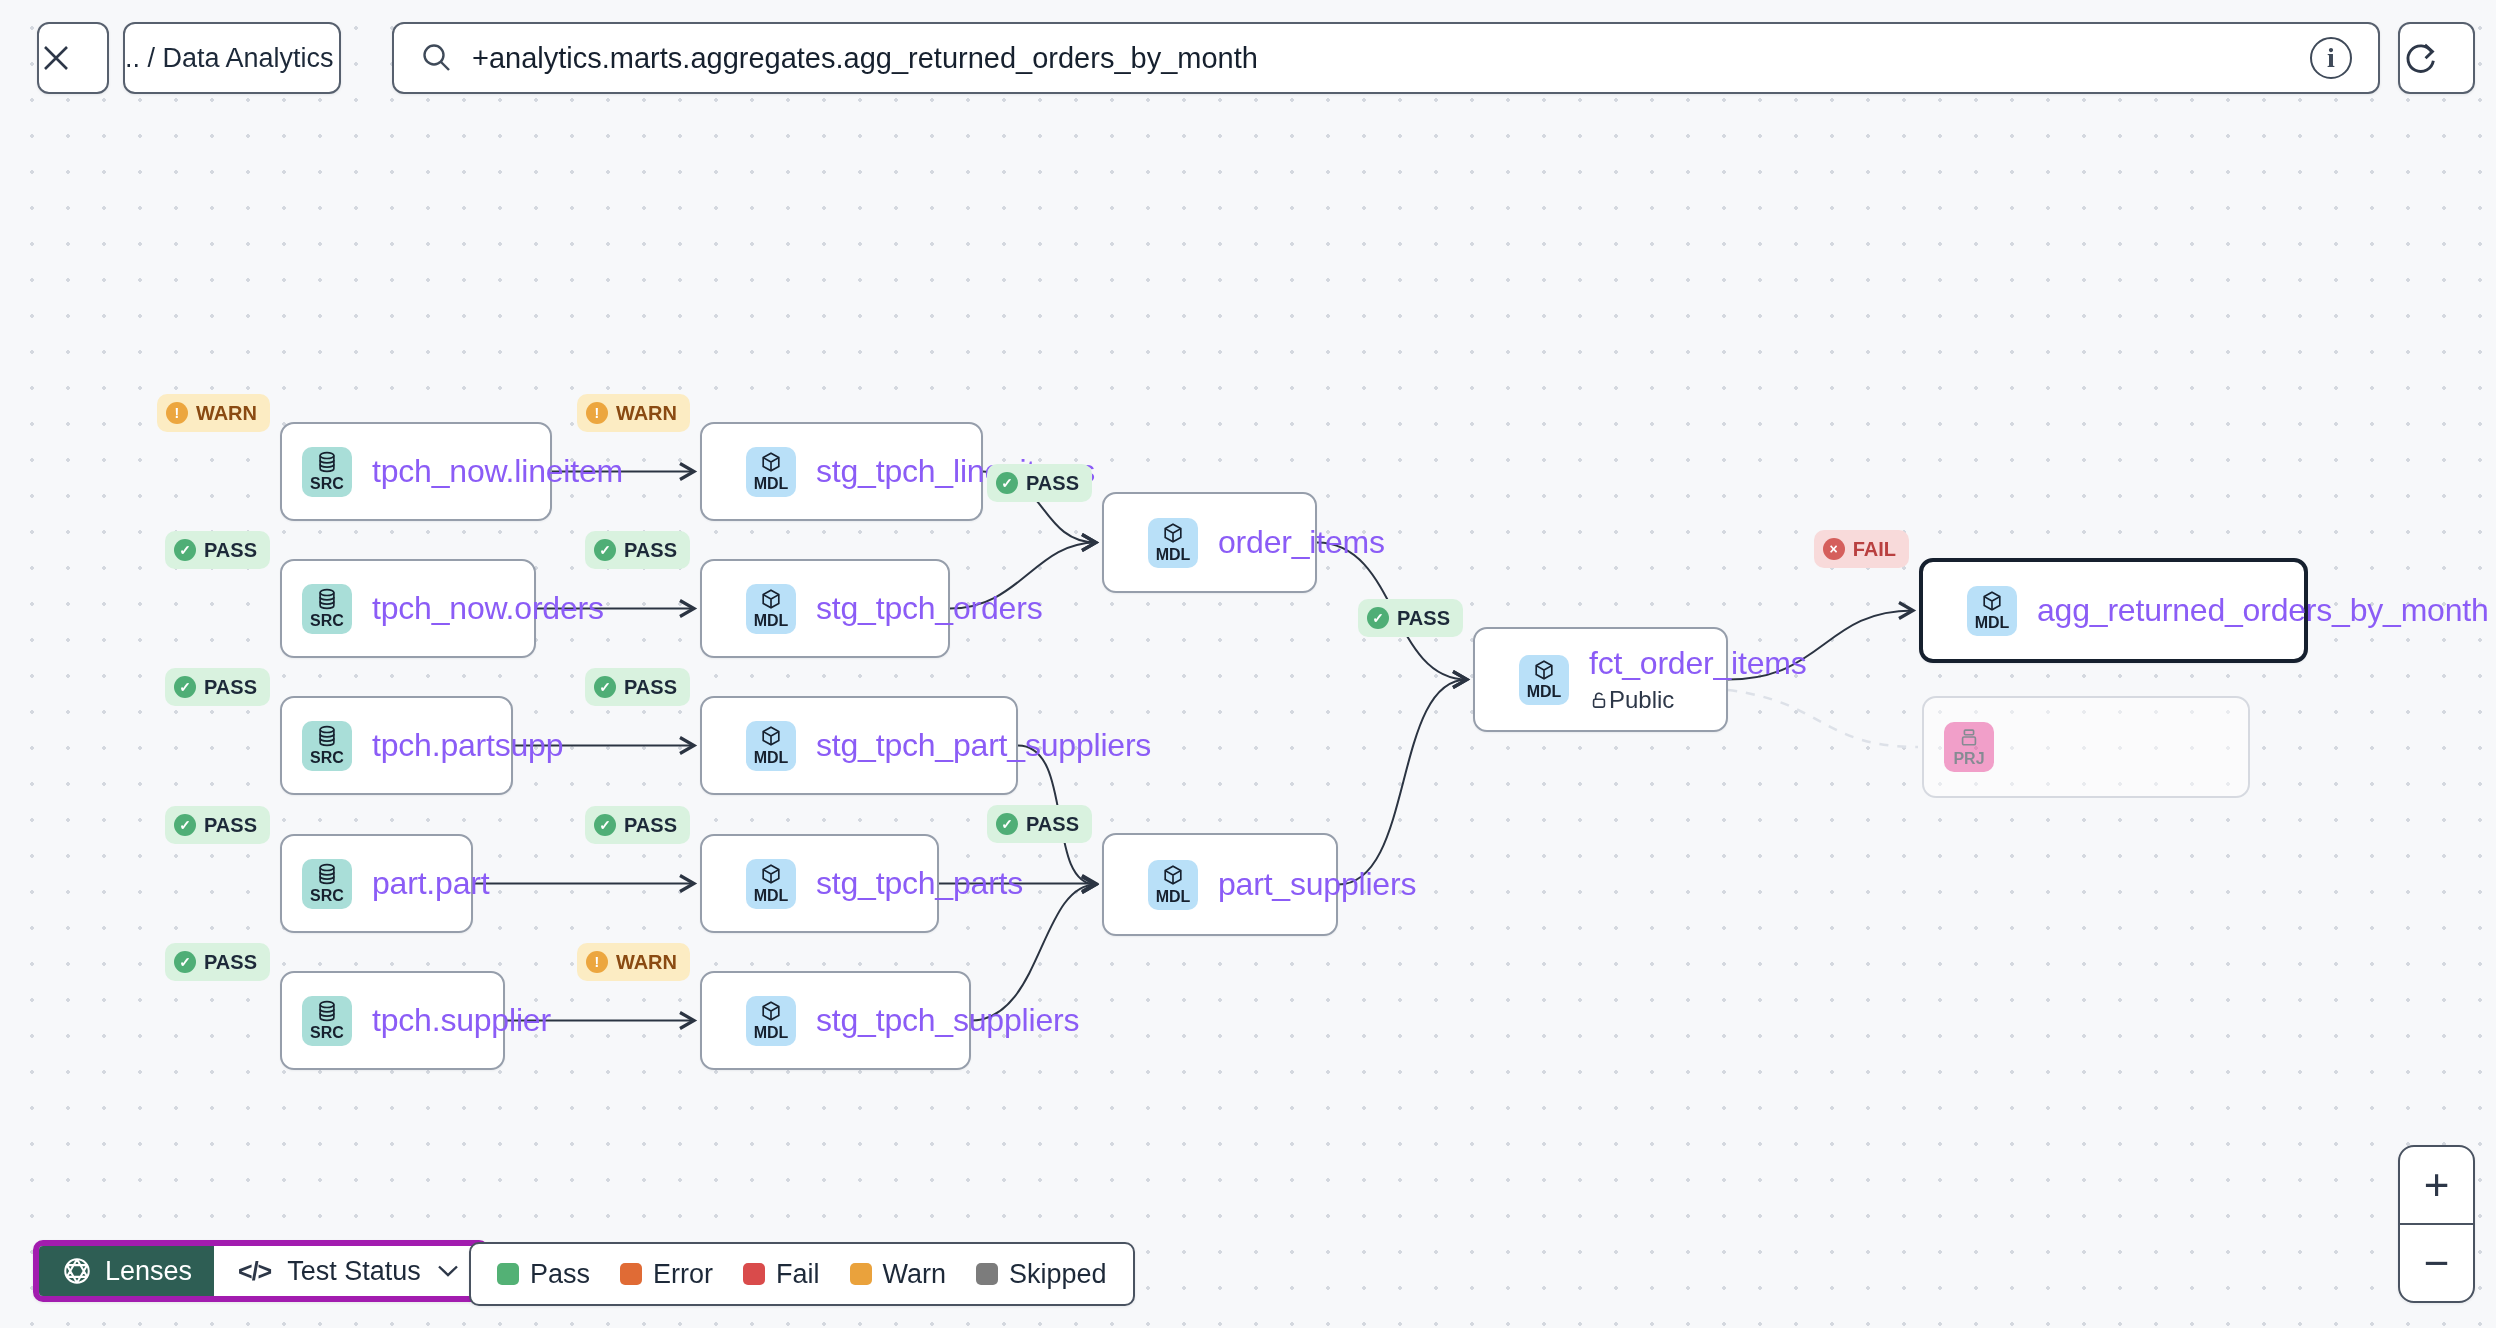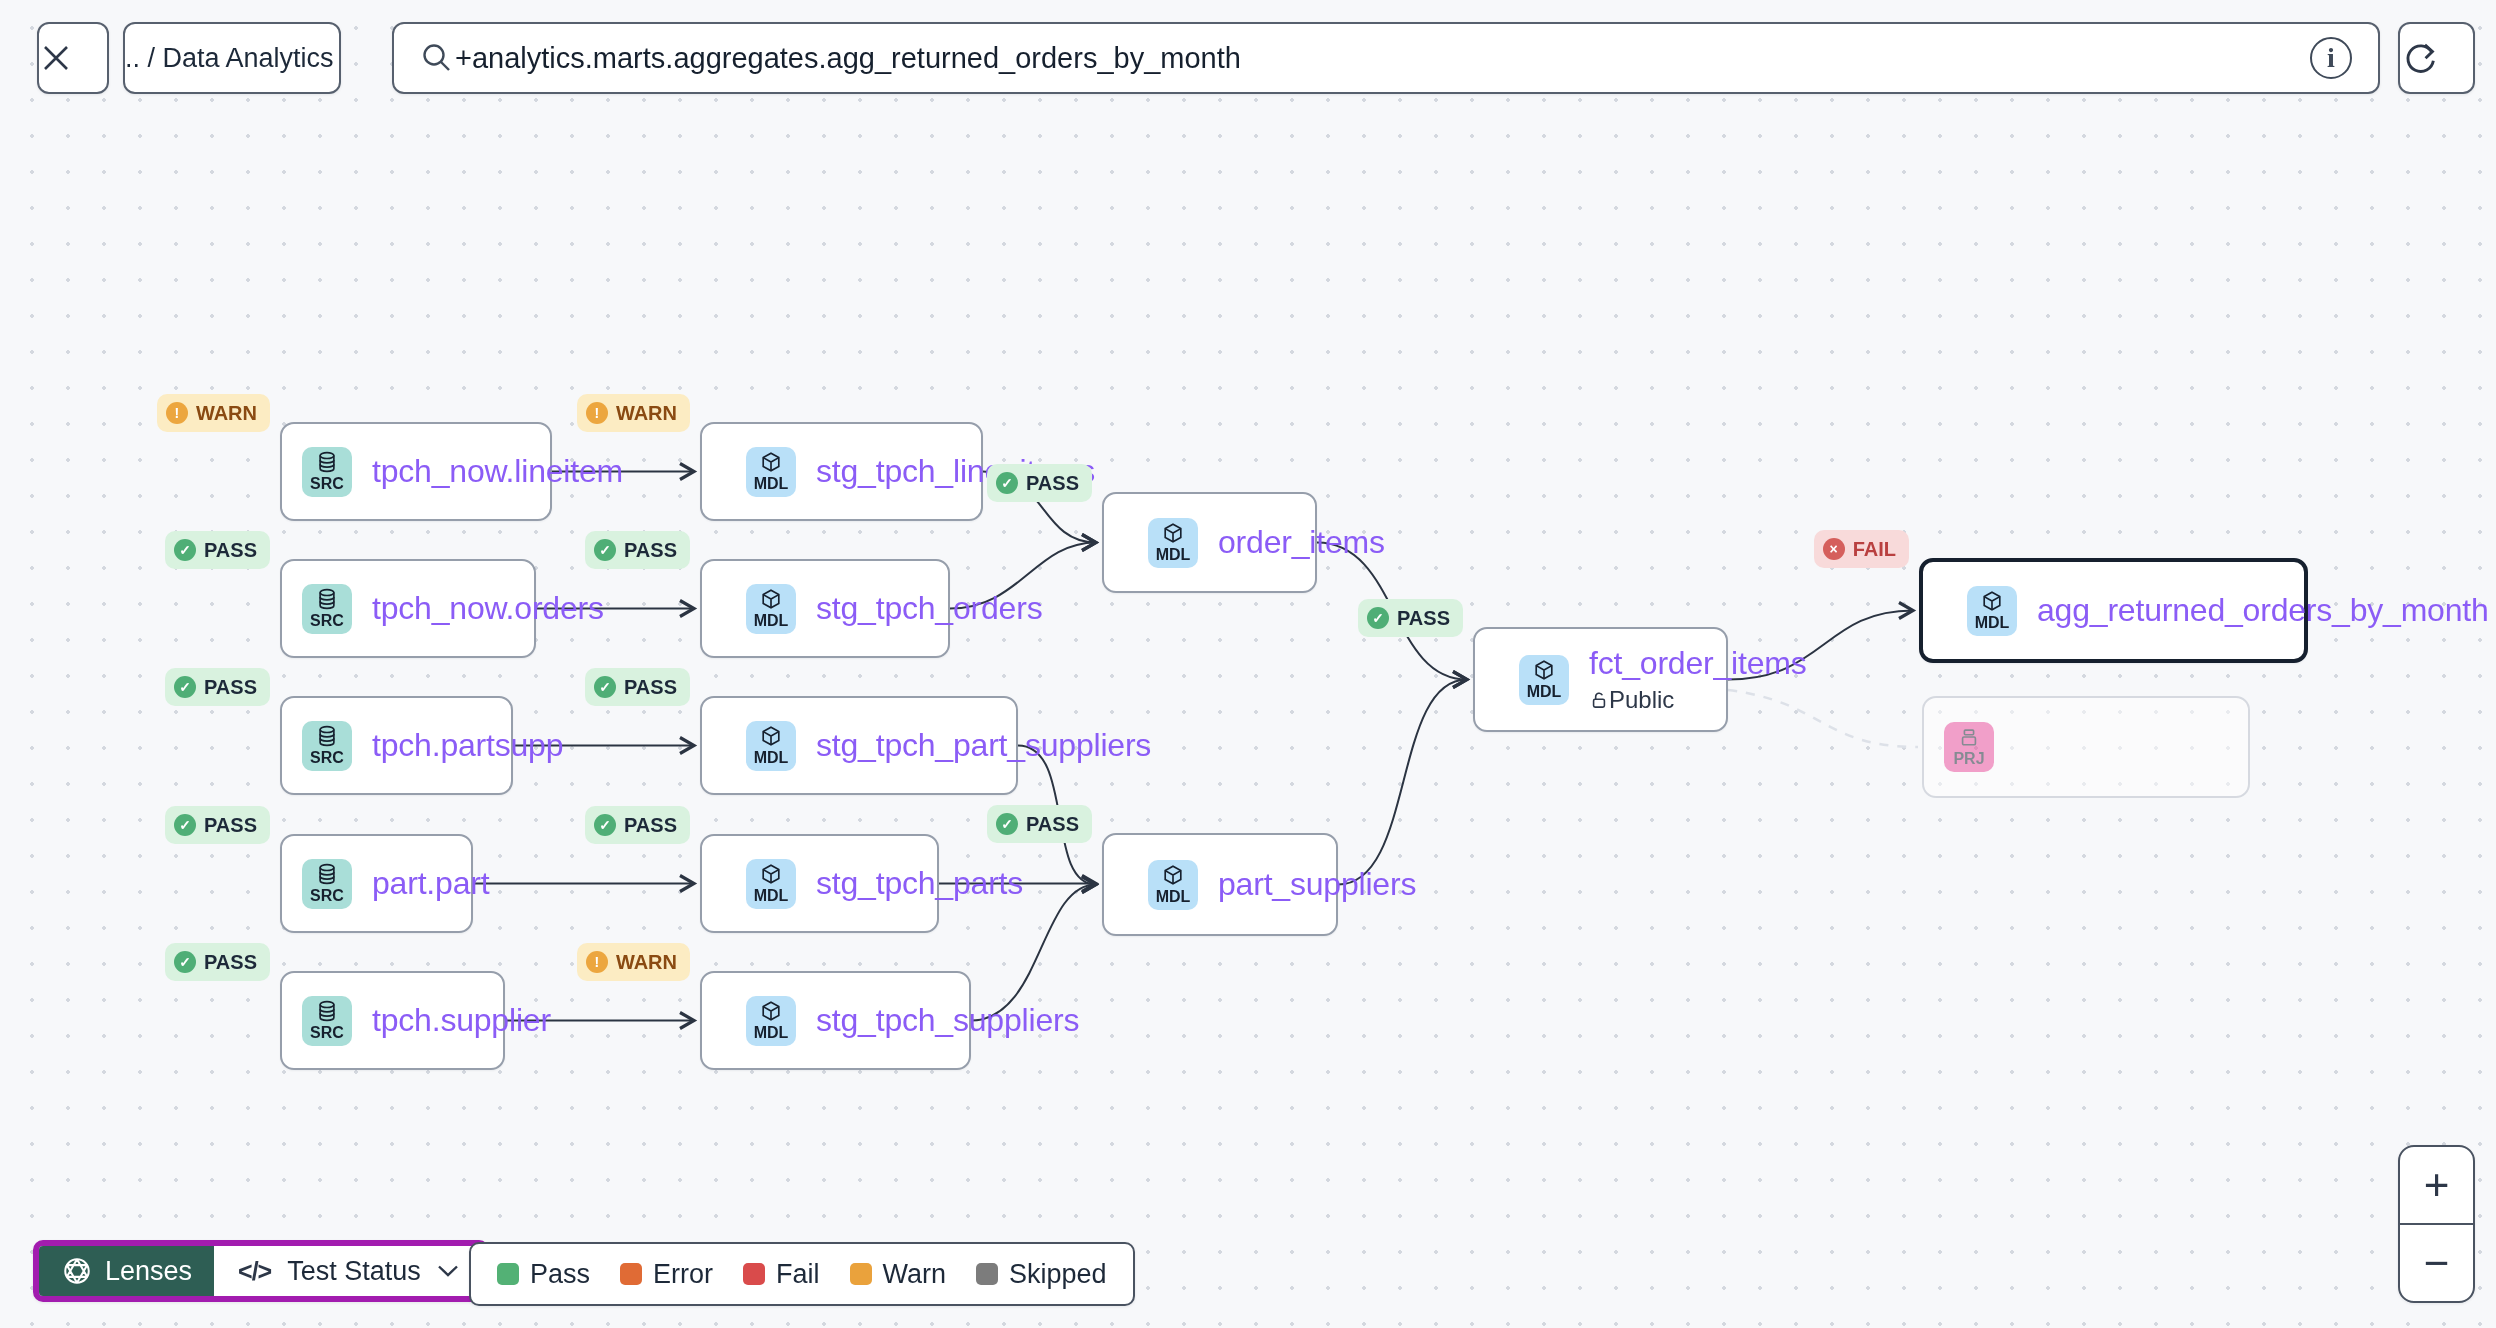--- a/index.html
+++ b/index.html
@@ -16,21 +16,21 @@
   svg { display:block; }
 
   
   .tbox {
     position:absolute; background:#fff; border:2px solid #57606e; border-radius:12px;
     display:flex; align-items:center; 
     box-shadow:0 1px 3px rgba(16,24,40,.08); cursor:pointer;
   }
   .close-btn { left:37px; top:22px; width:72px; height:72px; }
   .crumb { left:123px; top:22px; width:218px; height:72px; font-size:27px; color:#1d2939; }
-  .searchbar { left:392px; top:22px; width:1988px; height:72px; justify-content:flex-start; padding:0 26px; gap:1px; cursor:text; }
+  .searchbar { left:392px; top:22px; width:1988px; height:72px; justify-content:flex-start; padding:0 26px; gap:18px; cursor:text; }
   .searchbar input {
     flex:1; border:none; outline:none; font-family:"Liberation Sans",sans-serif;
     font-size:29px; color:#16202e; background:transparent;
   }
   .info-ic {
     width:42px; height:42px; border:2.5px solid #3f4a59; border-radius:50%; flex:0 0 auto;
     display:flex; align-items:center; justify-content:center;
     font-family:"Liberation Serif",serif; font-size:28px; font-weight:700; color:#3f4a59;
   }
   .refresh-btn { left:2398px; top:22px; width:77px; height:72px; }

